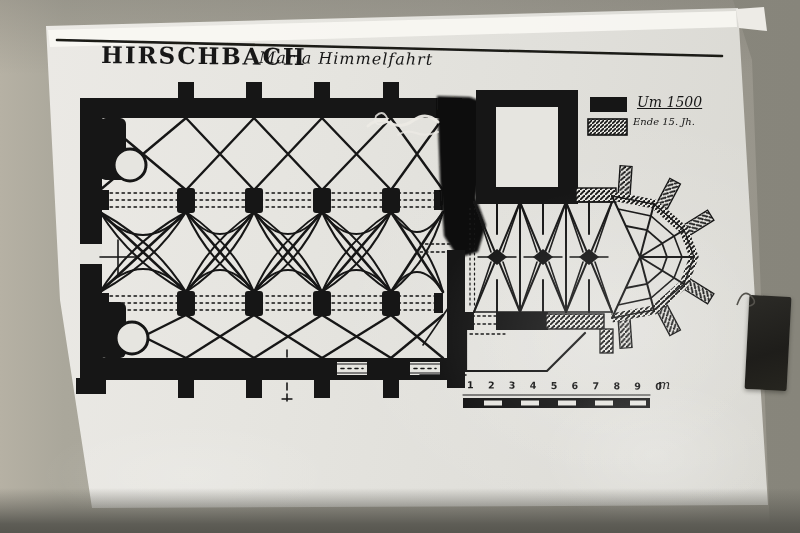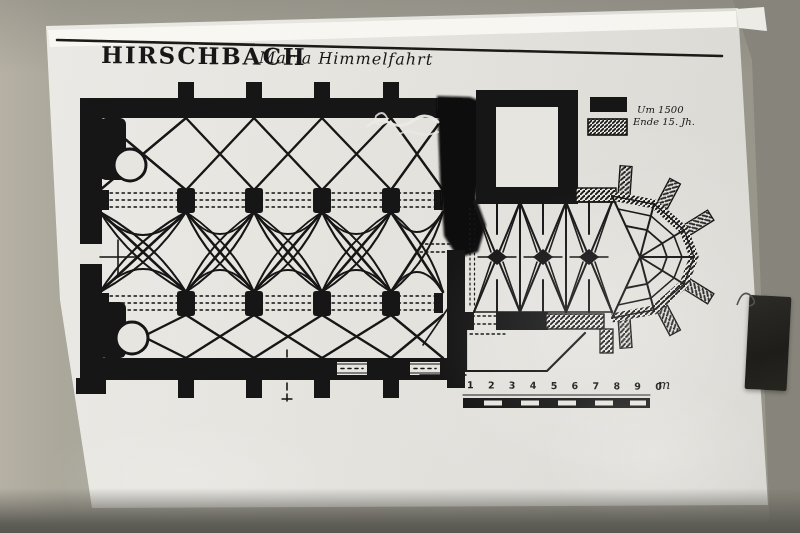--- a/index.html
+++ b/index.html
@@ -34,21 +34,21 @@
     position:absolute;left:0;top:0;width:800px;height:533px;
     clip-path:polygon(736px 9px,764px 7px,767px 31px,739px 28px);
     background:#edebe6;
   }
   .ink-svg{position:absolute;left:0;top:0;}
   
   .t{position:absolute;color:#171717;white-space:nowrap;}
   .title-name{left:101px;top:42px;font-size:23px;font-weight:bold;letter-spacing:2px;
     transform:rotate(.6deg);font-family:"DejaVu Serif","Liberation Serif",serif;}
   .title-sub{left:259px;top:49px;font-size:16px;font-style:italic;letter-spacing:1px;transform:rotate(.6deg);}
-  .legend-label-1{left:637px;top:104px;font-size:10px;font-style:italic;}
+  .legend-label-1{left:637px;top:94px;font-size:14px;font-style:italic;text-decoration:underline;}
   .legend-label-2{left:633px;top:116px;font-size:10px;font-style:italic;}
   .scale-numbers{left:467px;top:380px;font-size:9.5px;font-weight:bold;word-spacing:11px;
     font-family:"DejaVu Sans","Liberation Sans",sans-serif;transform:rotate(.4deg);}
   .scale-unit{left:658px;top:377px;font-size:13px;font-style:italic;}
   
   .glare{position:absolute;pointer-events:none;}
   .glare1{left:430px;top:190px;width:340px;height:290px;
     background:radial-gradient(closest-side,rgba(255,255,255,.15),rgba(255,255,255,0));}
   .glare2{left:540px;top:380px;width:230px;height:150px;
     background:radial-gradient(closest-side,rgba(255,255,255,.22),rgba(255,255,255,0));}

